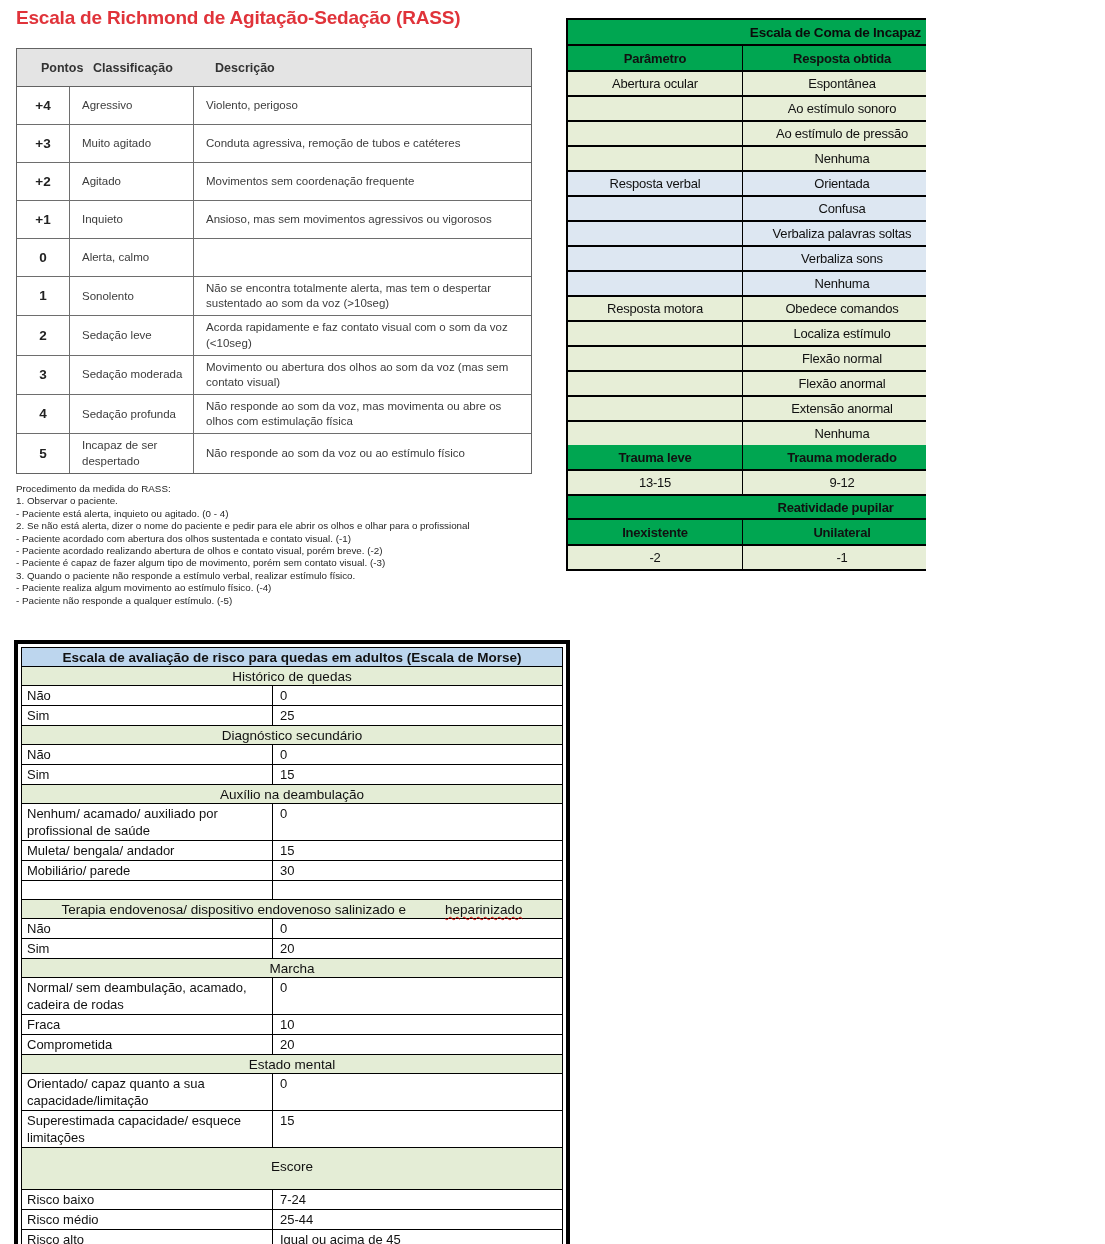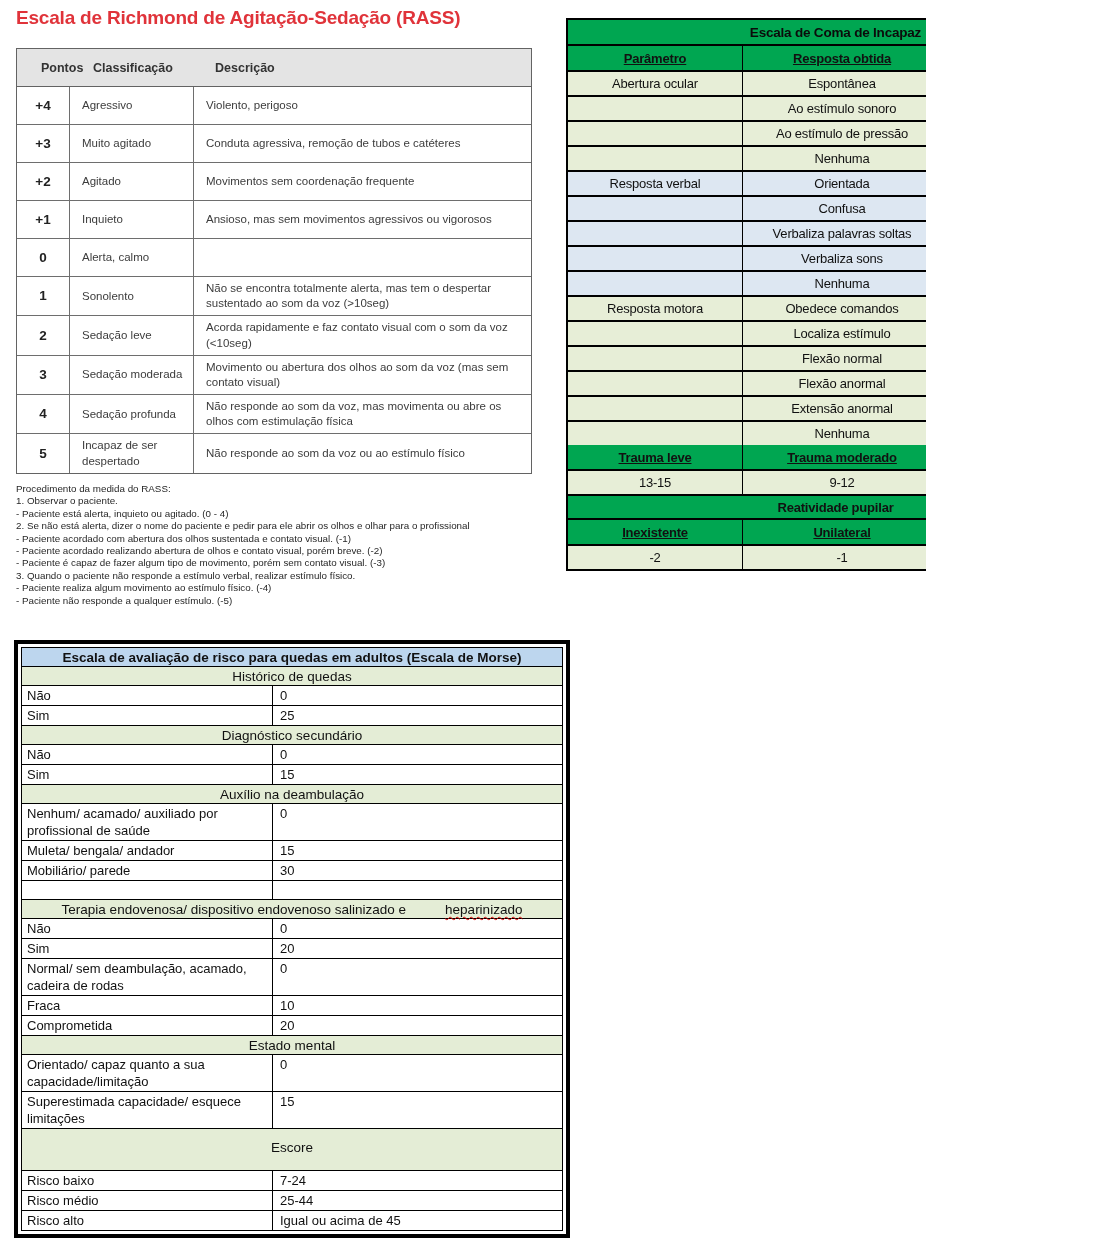--- a/index.html
+++ b/index.html
@@ -34,21 +34,21 @@
   
   .glasgow{position:absolute;left:566px;top:18px;width:539px;border:2px solid #000;
     letter-spacing:-0.2px;background:#fff;}
   .g-title{height:26px;background:var(--green);display:flex;align-items:center;justify-content:center;
     font-weight:bold;font-size:13.5px;border-bottom:2px solid #000;color:#0b0b0b;}
   .g-row{display:grid;grid-template-columns:174px 199px 1fr;border-bottom:2px solid #000;}
   .g-row:last-child{border-bottom:none;}
   .g-row > div{display:flex;align-items:center;justify-content:center;min-height:23px;
     font-size:13px;border-left:1px solid #000;padding:0 3px;}
   .g-row > div:first-child{border-left:none;}
-  .g-head > div{background:var(--green);font-weight:bold;min-height:24px;text-decoration:underline;}
+  .g-head > div{background:var(--green);font-weight:bold;min-height:24px;}
   .tint-green > div{background:var(--lgreen);}
   .tint-blue > div{background:var(--lblue);}
   .g-full{background:var(--green);font-weight:bold;font-size:13px;display:flex;align-items:center;
     justify-content:center;min-height:24px;border-bottom:2px solid #000;}
 
   
   .morse{position:absolute;left:14px;top:640px;width:556px;border:4px solid #000;
     padding:3px;background:#fff;}
   .morse-inner{border:1px solid #000;}
   .m-row{display:grid;grid-template-columns:251px 1fr;border-bottom:1px solid #000;min-height:19px;}
@@ -293,20 +293,21 @@
           <span class="wavy">heparinizado</span>
         </div>
         <div class="m-row">
           <div class="lab">Não</div>
           <div class="val">0</div>
         </div>
         <div class="m-row">
           <div class="lab">Sim</div>
           <div class="val">20</div>
         </div>
+        <div class="m-sec">Marcha</div>
         <div class="m-row">
           <div class="lab">Normal/ sem deambulação, acamado, cadeira de rodas</div>
           <div class="val">0</div>
         </div>
         <div class="m-row">
           <div class="lab">Fraca</div>
           <div class="val">10</div>
         </div>
         <div class="m-row">
           <div class="lab">Comprometida</div>

